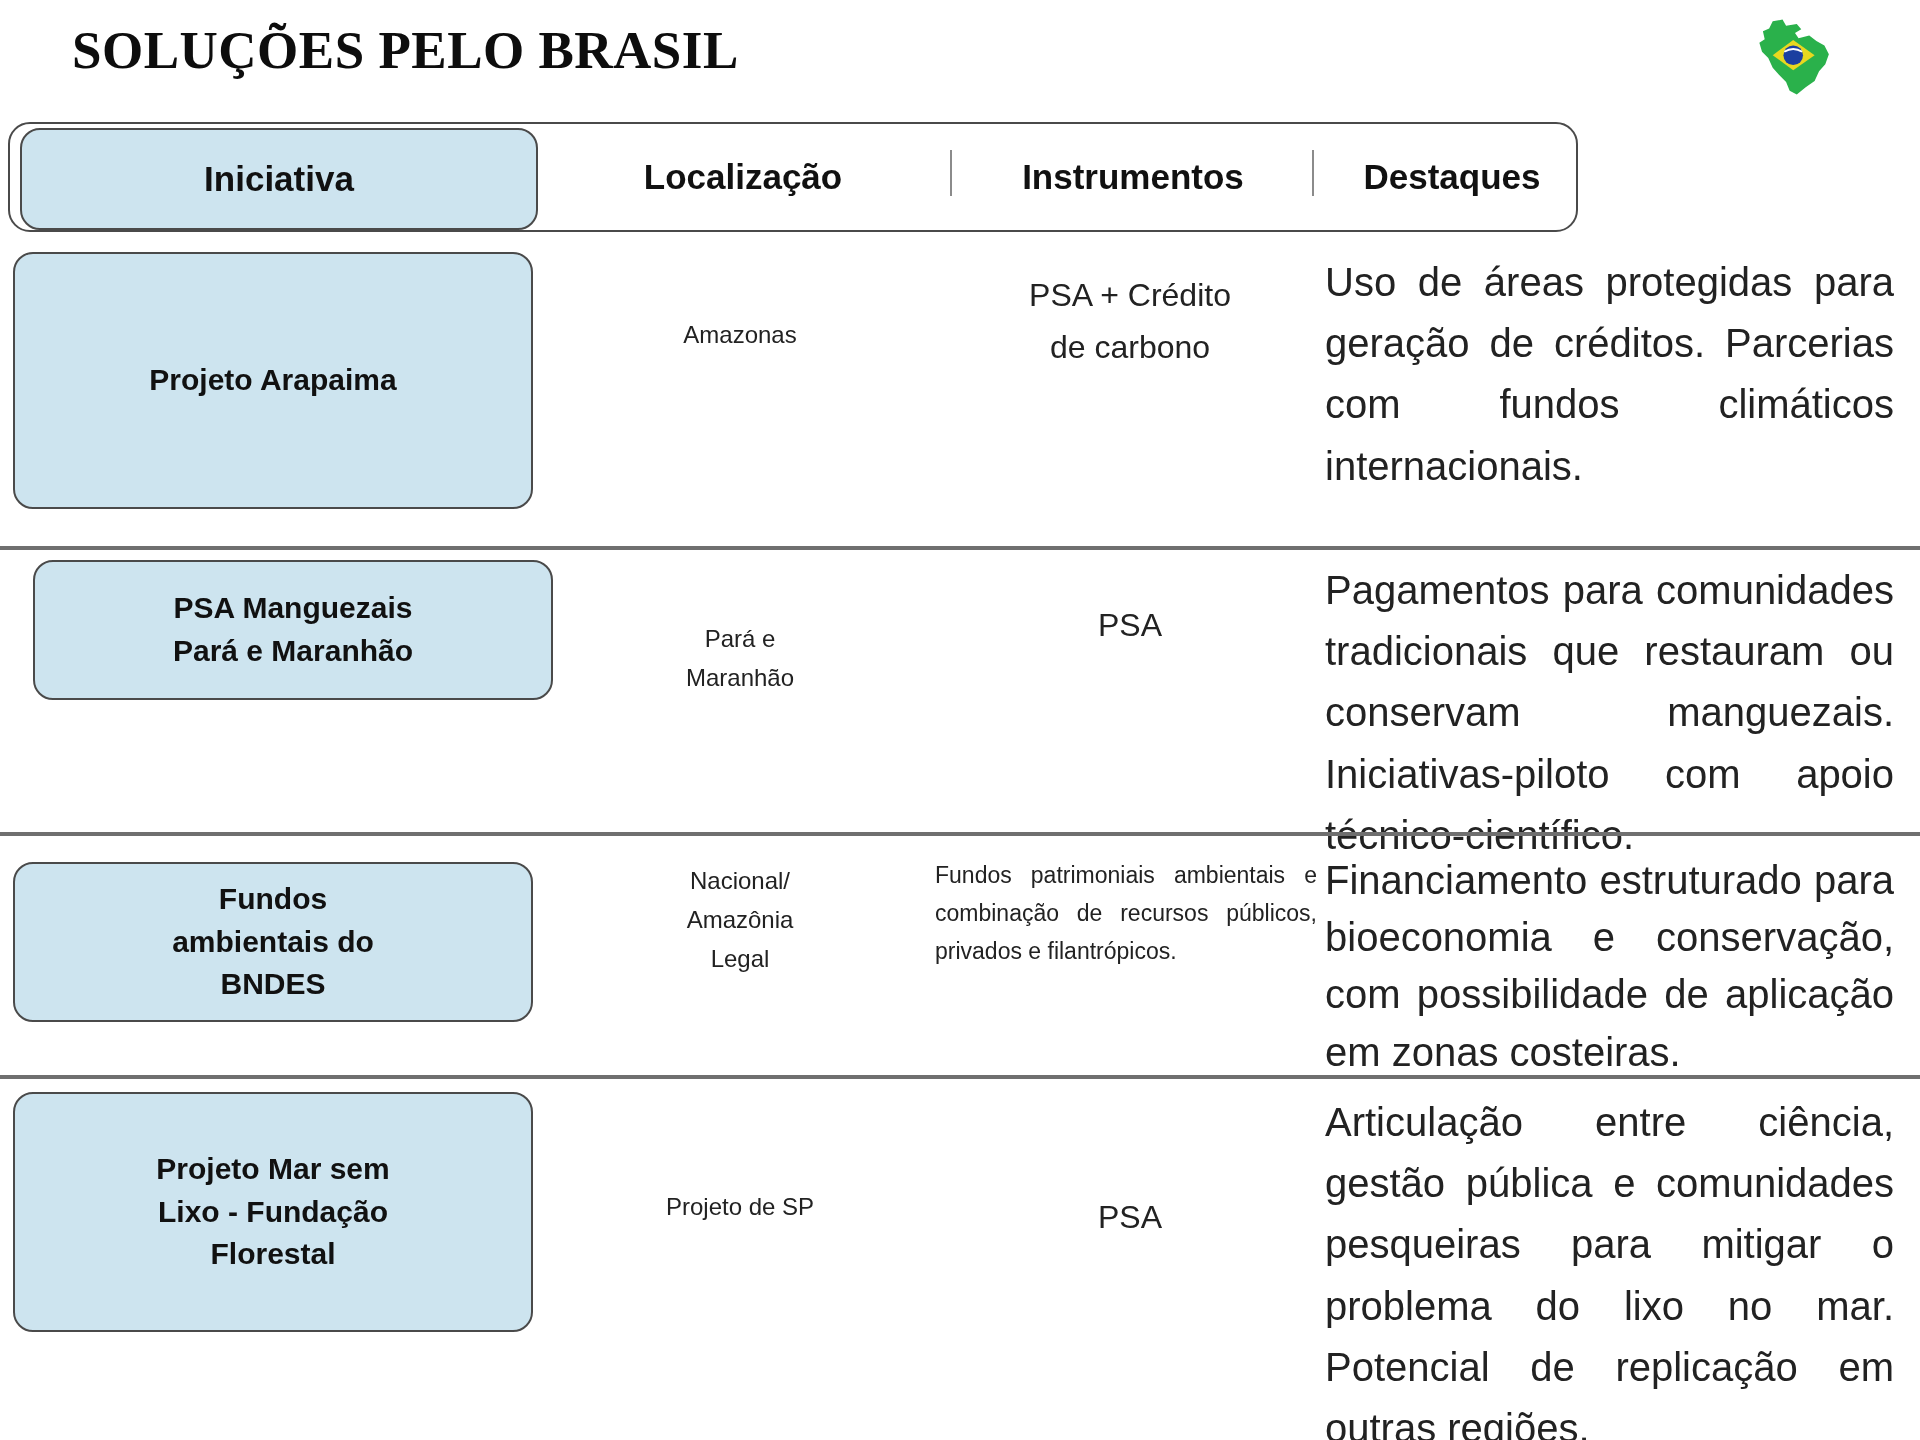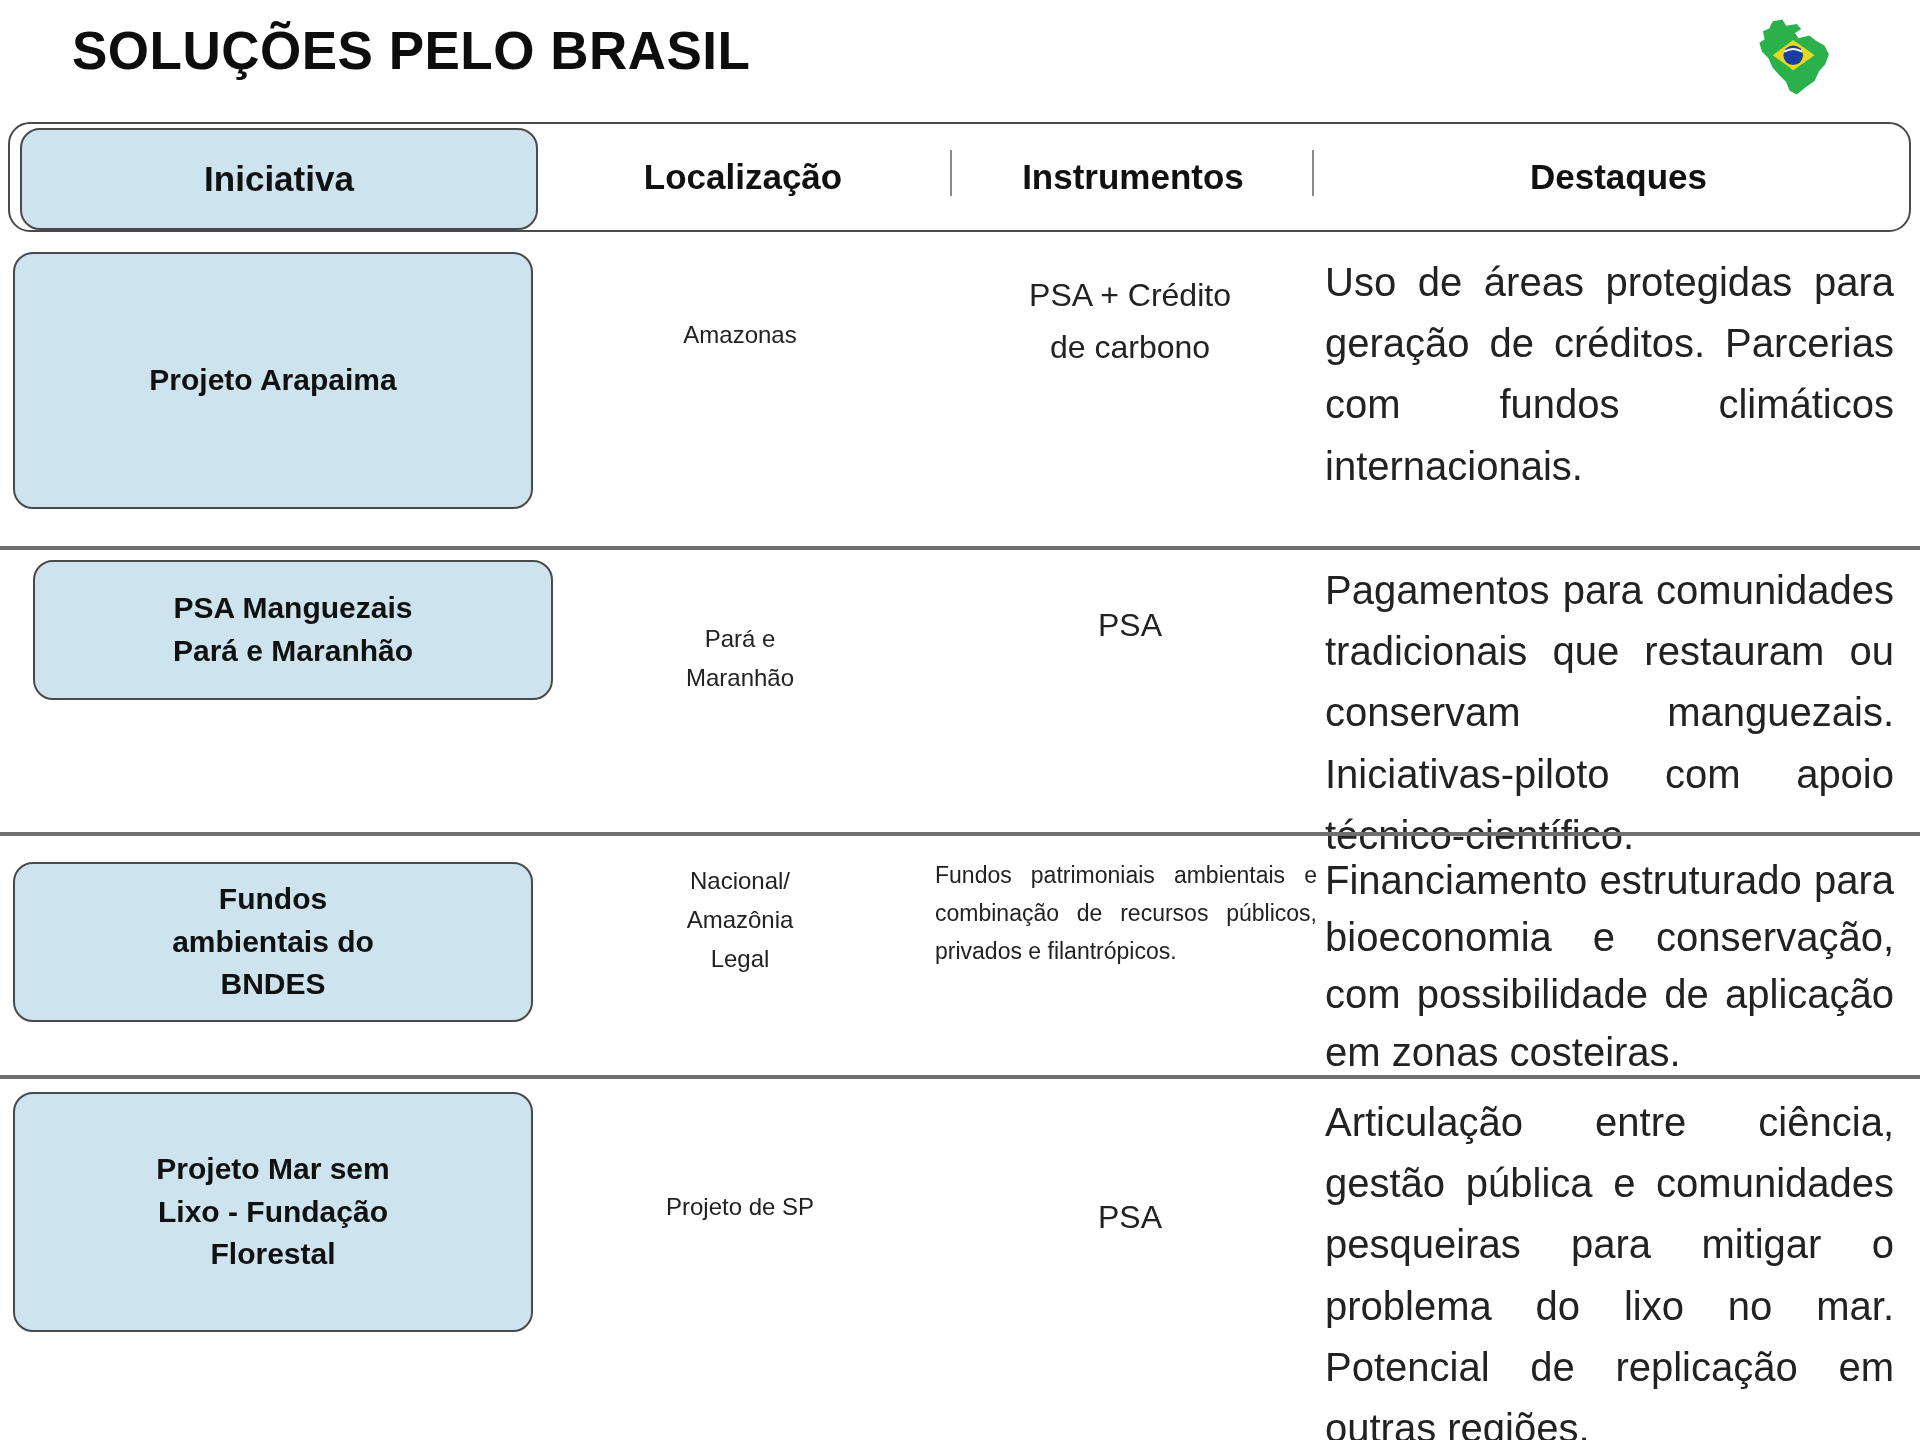--- a/index.html
+++ b/index.html
@@ -26,36 +26,36 @@
     display: flex;
     align-items: center;
   }
   .page-title {
     margin-left: 72px;
     font-size: 53px;
     font-weight: bold;
     letter-spacing: 0.5px;
     color: #0d0d0d;
     white-space: nowrap;
-    font-family: Liberation Sans, sans-serif;
+    font-family: Liberation Serif, serif;
   }
   .flag-wrap {
     position: absolute;
     left: 1748px;
     top: 16px;
     width: 94px;
     height: 82px;
   }
 
   
   .header-strip {
     position: absolute;
     left: 8px;
     top: 122px;
-    width: 1903px;
+    width: 1570px;
     height: 110px;
     border: 2px solid #4a4a4a;
     border-radius: 22px;
     background: #ffffff;
   }
   .header-inner {
     position: absolute;
     inset: 0;
     display: flex;
     align-items: stretch;

